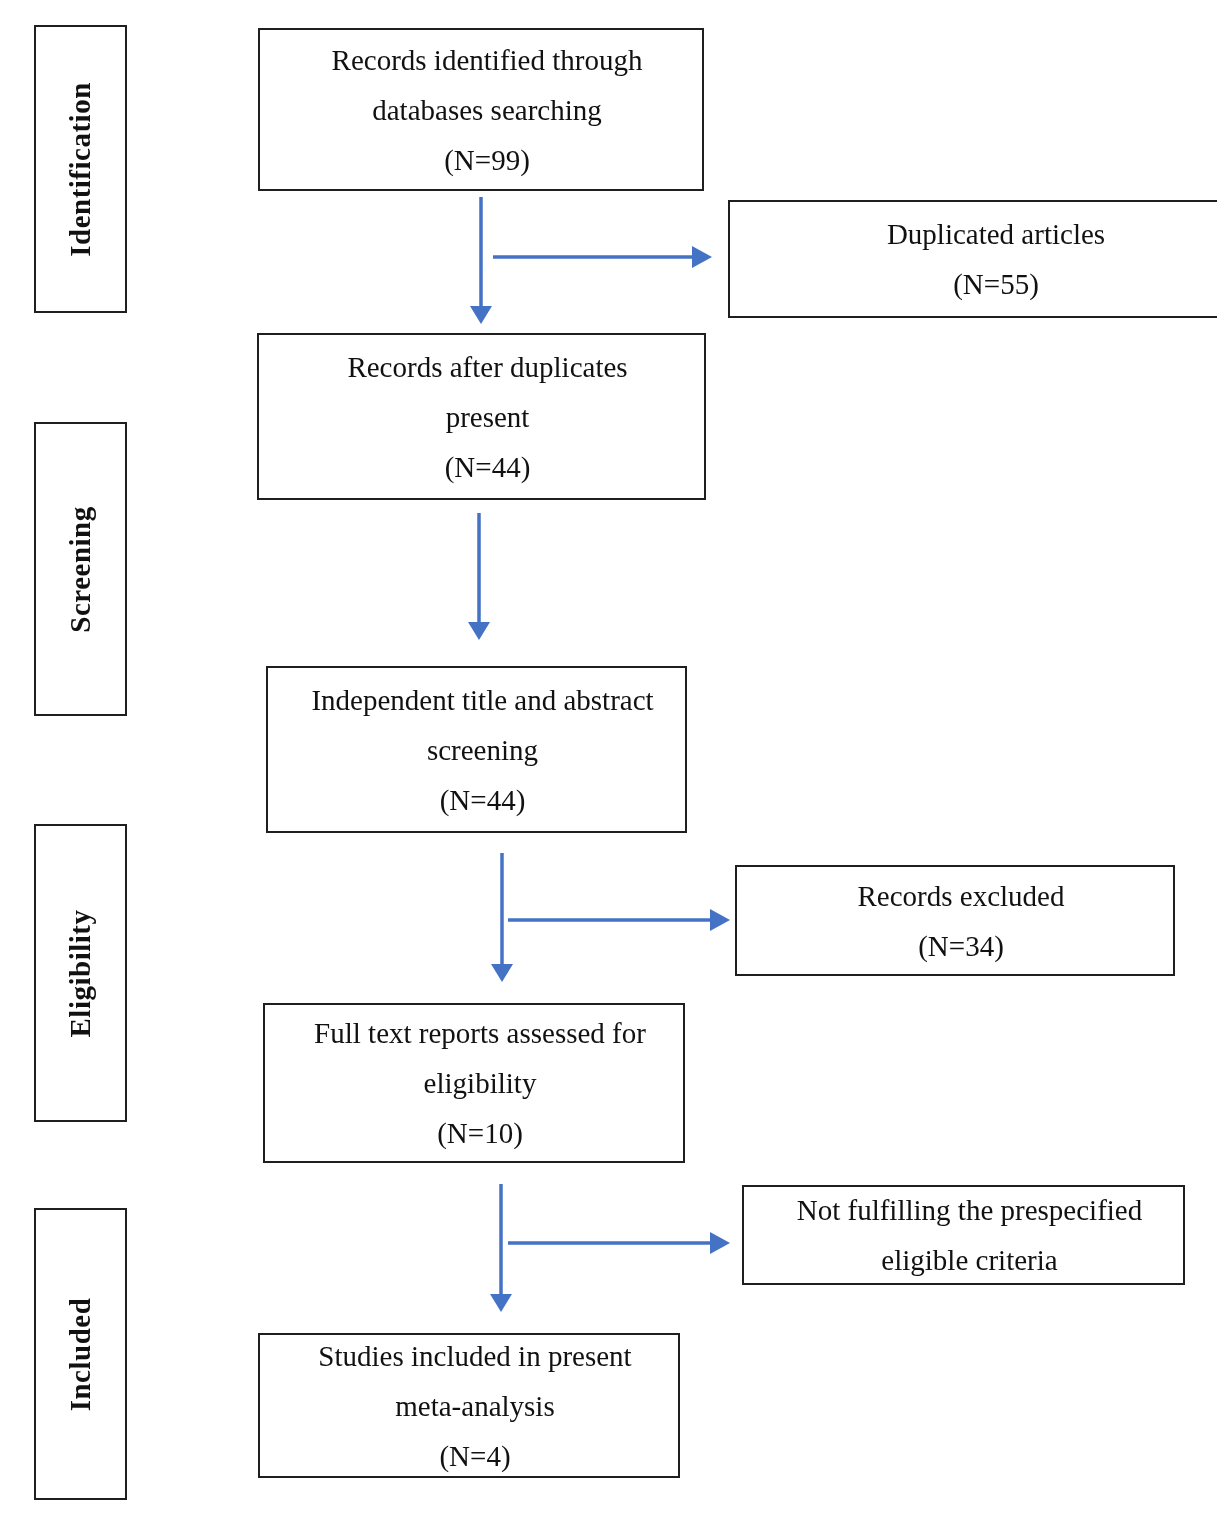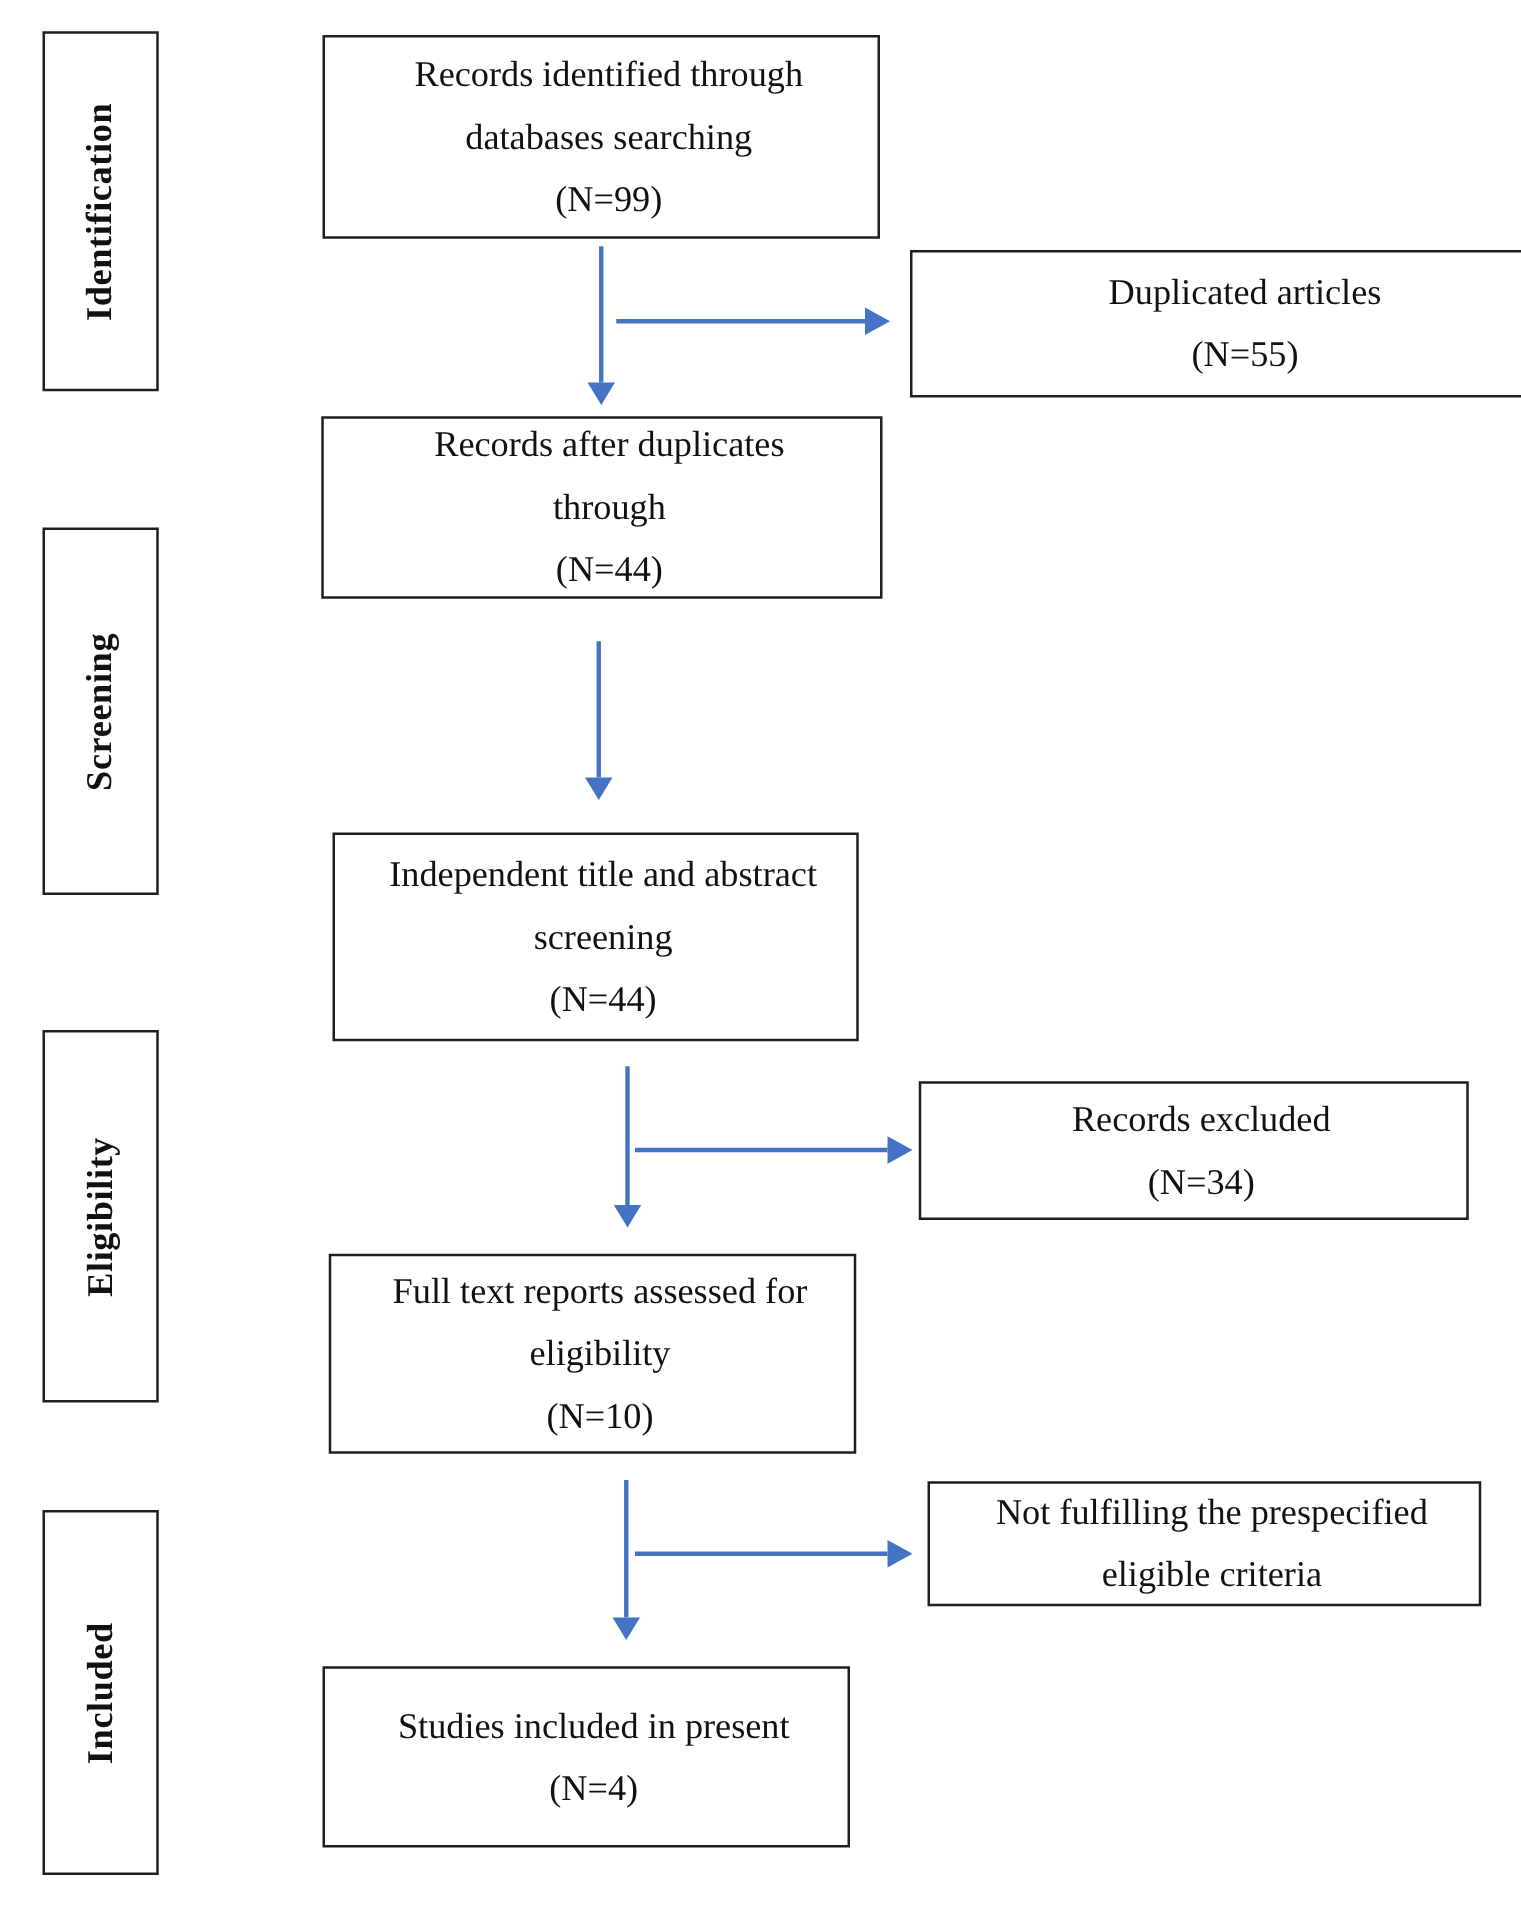--- a/index.html
+++ b/index.html
@@ -103,40 +103,41 @@
   <div class="stage" style="left:34px;top:1208px;width:93px;height:292px">
     <span>Included</span>
   </div>
 
   <div class="box" style="left:258px;top:28px;width:446px;height:163px">
     <div class="ln">Records identified through</div>
     <div class="ln">databases searching</div>
     <div class="ln">(N=99)</div>
   </div>
 
-  <div class="box" style="left:257px;top:333px;width:449px;height:146px">
+  <div class="box" style="left:257px;top:333px;width:449px;height:167px">
     <div class="ln">Records after duplicates</div>
-    <div class="ln">through</div>
+    <div class="ln">present</div>
     <div class="ln">(N=44)</div>
   </div>
 
   <div class="box" style="left:266px;top:666px;width:421px;height:167px">
     <div class="ln">Independent title and abstract</div>
     <div class="ln">screening</div>
     <div class="ln">(N=44)</div>
   </div>
 
   <div class="box" style="left:263px;top:1003px;width:422px;height:160px">
     <div class="ln">Full text reports assessed for</div>
     <div class="ln">eligibility</div>
     <div class="ln">(N=10)</div>
   </div>
 
   <div class="box" style="left:258px;top:1333px;width:422px;height:145px">
     <div class="ln">Studies included in present</div>
+    <div class="ln">meta-analysis</div>
     <div class="ln">(N=4)</div>
   </div>
 
   <div class="box" style="left:728px;top:200px;width:524px;height:118px">
     <div class="ln">Duplicated articles</div>
     <div class="ln">(N=55)</div>
   </div>
 
   <div class="box" style="left:735px;top:865px;width:440px;height:111px">
     <div class="ln">Records excluded</div>

